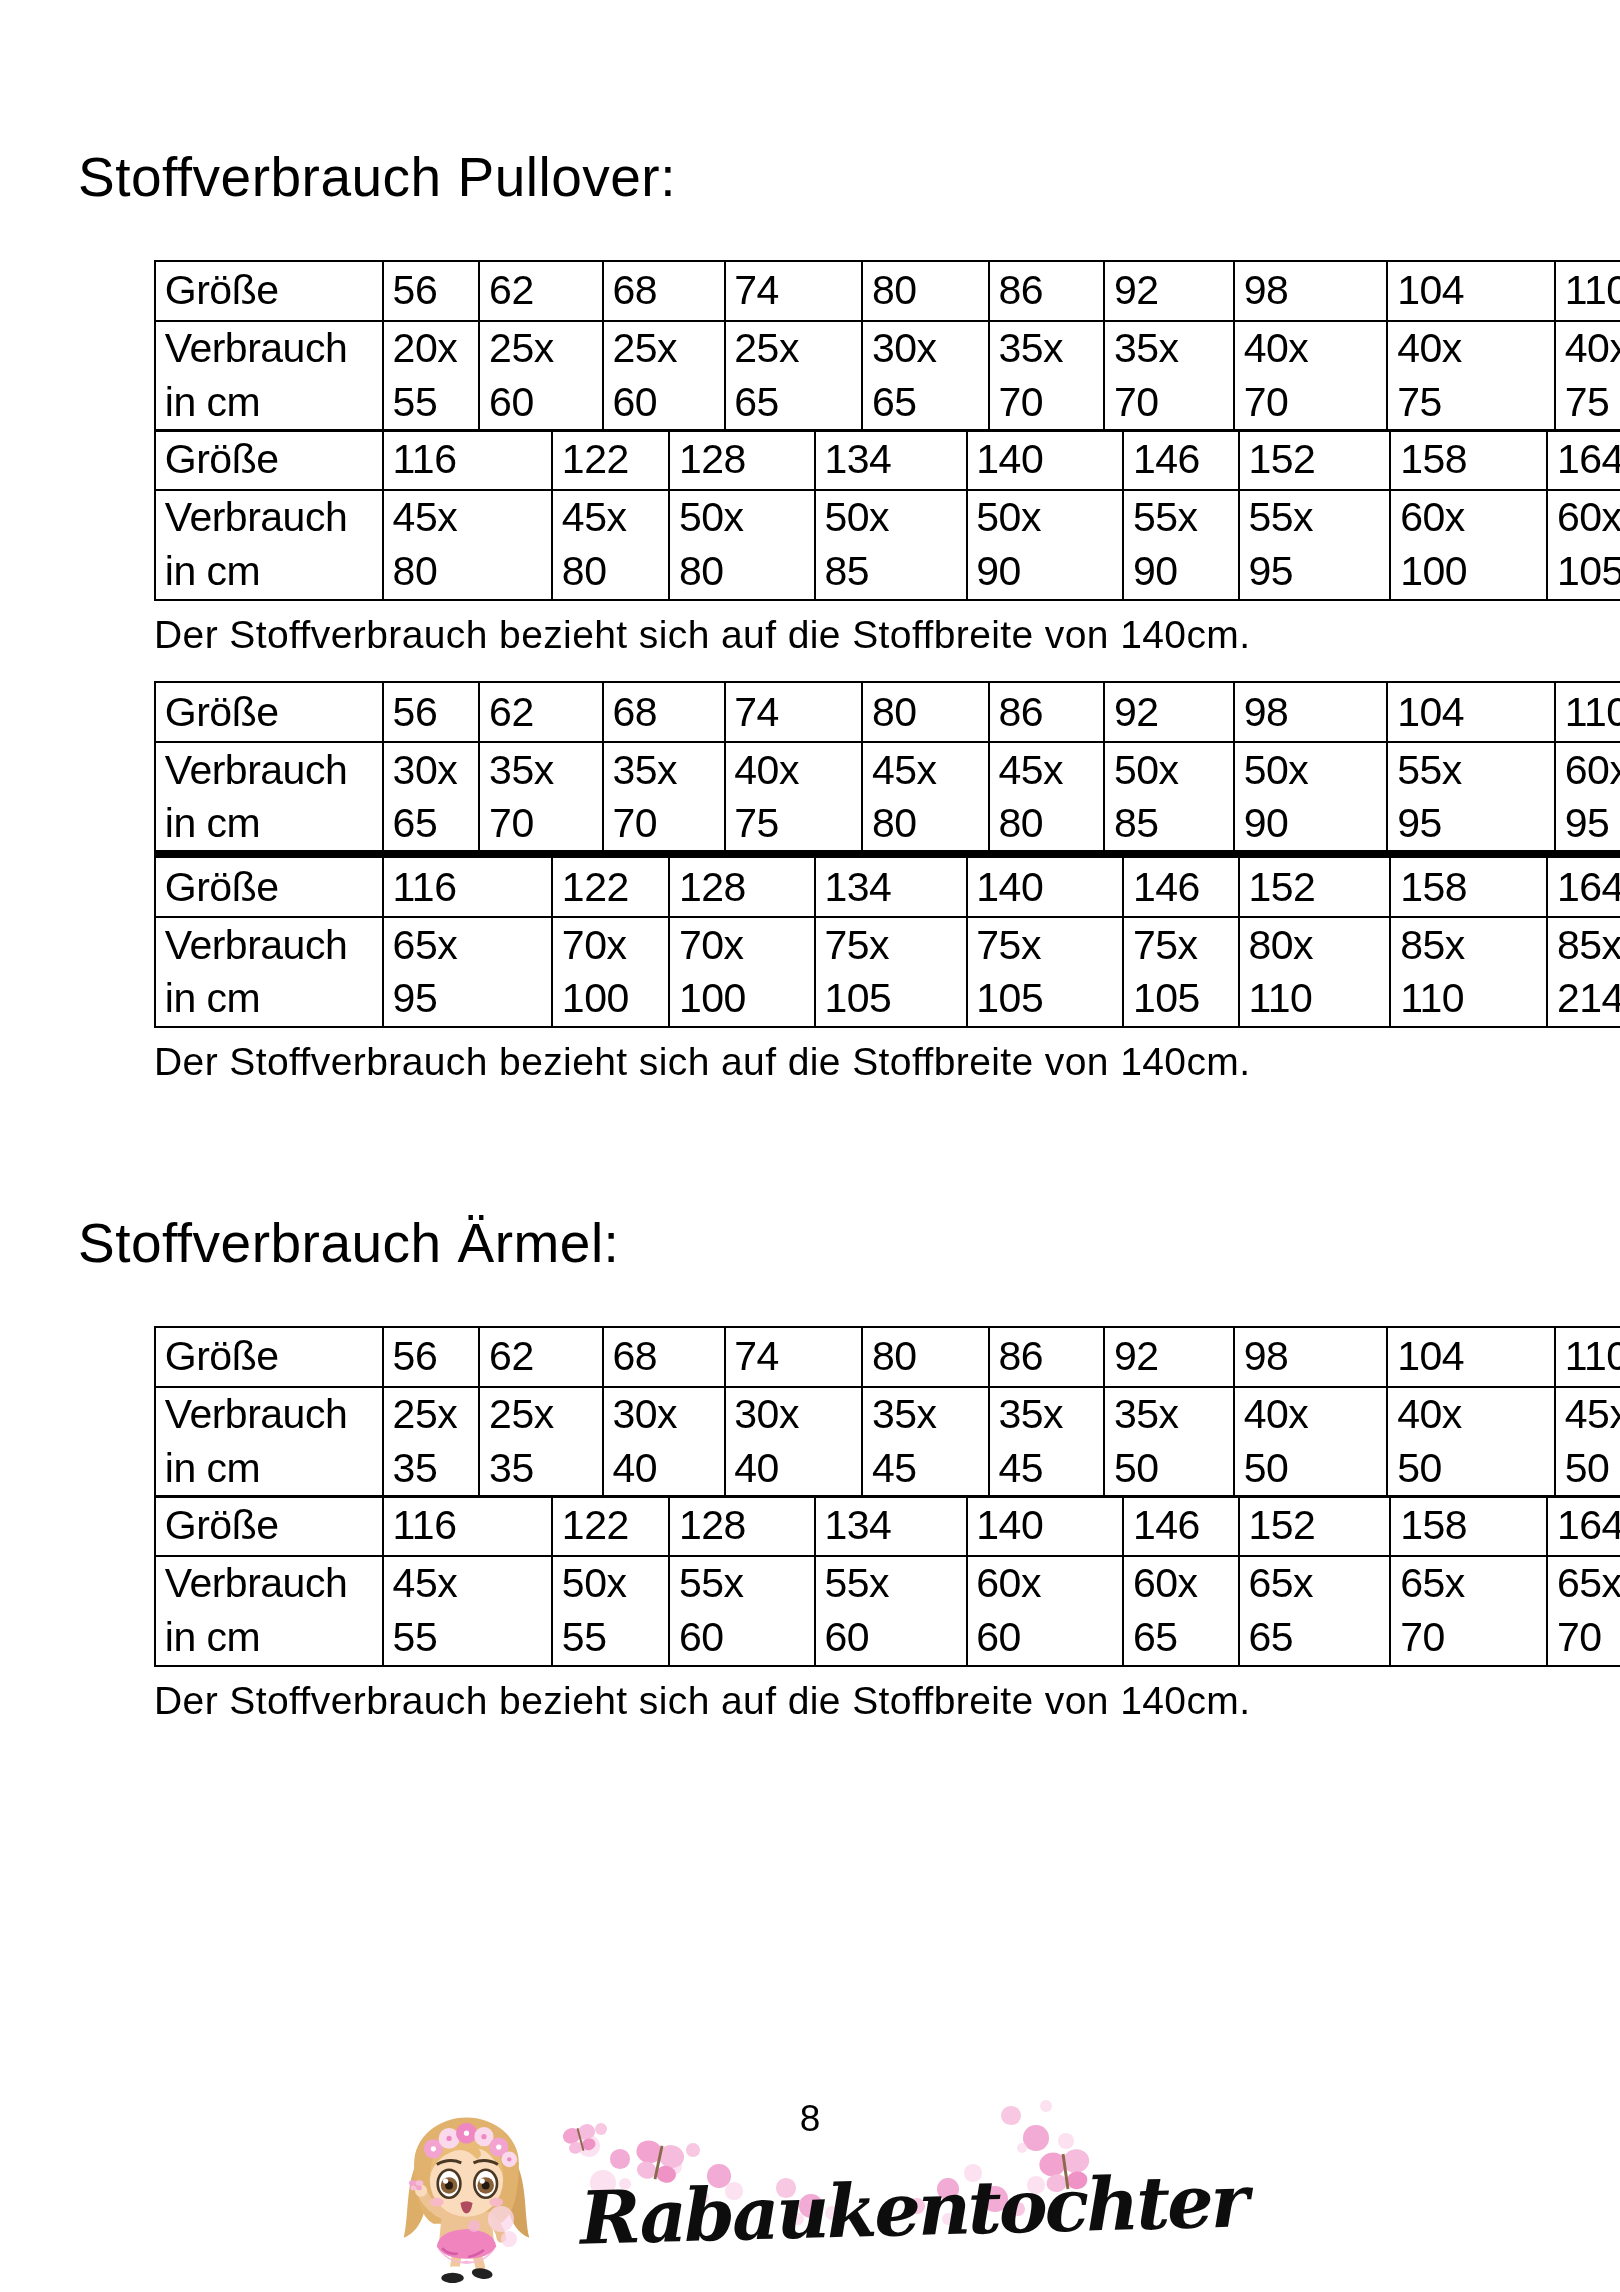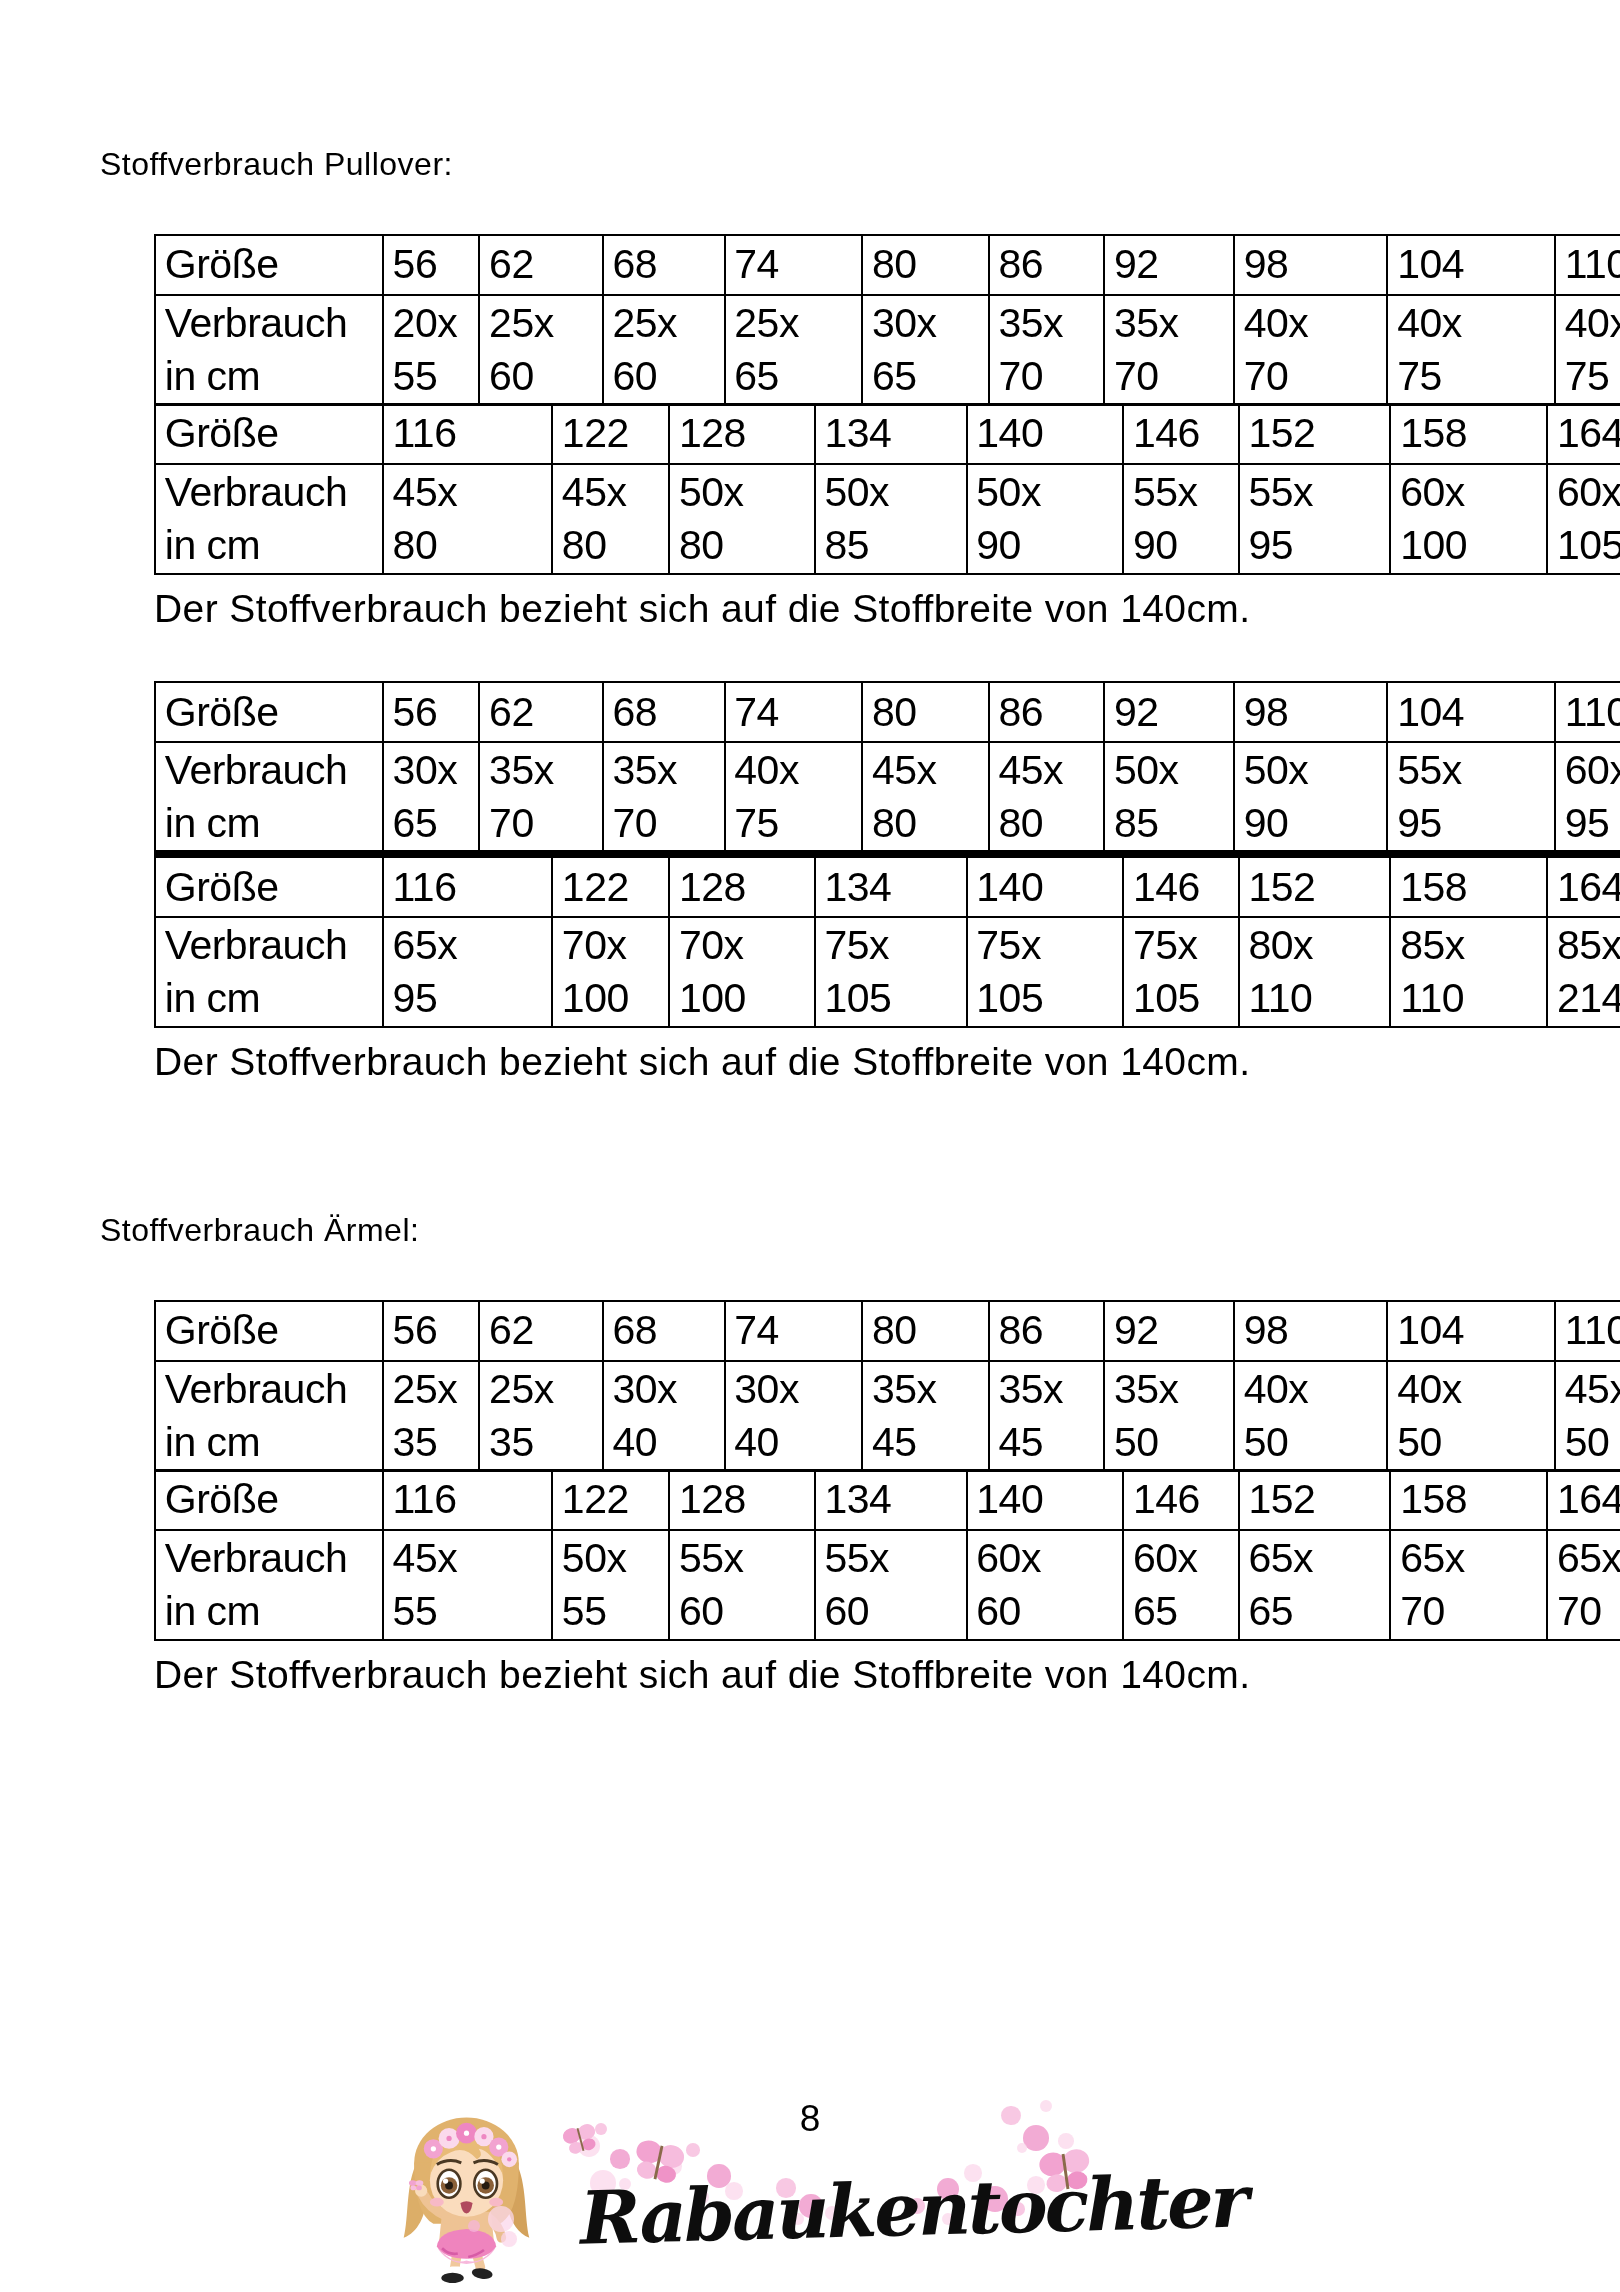--- a/index.html
+++ b/index.html
@@ -2,21 +2,21 @@
 <html><head>
 <meta charset="utf-8">
 <style>
   html,body{margin:0;padding:0;background:#ffffff;}
   .page{
     position:relative;width:1620px;height:2293px;background:#fff;
     font-family:"Liberation Sans",sans-serif;color:#000;overflow:hidden;
   }
   .block{position:absolute;left:0;width:100%;}
   .sec-title{
-    margin:0 0 51px 100px;font-size:32px;font-weight:normal;
+    margin:0 0 51px 78px;font-size:55px;font-weight:normal;
     letter-spacing:0.5px;line-height:1.12;
   }
   .size-table{
     border-collapse:collapse;table-layout:fixed;width:1584px;margin-left:154px;
   }
   .size-table + .size-table{margin-top:-2.9px;}
   .size-table th,.size-table td{
     border:2.9px solid #000;font-weight:normal;text-align:left;
     padding:0 3.9px 0 8.8px;letter-spacing:-0.5px;vertical-align:middle;
     overflow:hidden;white-space:nowrap;

